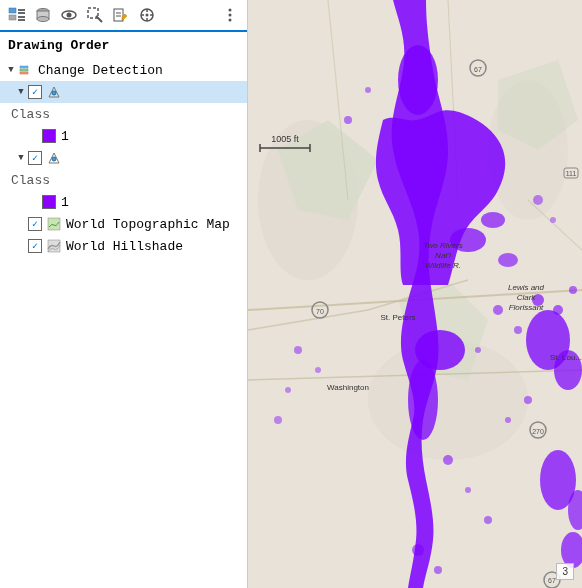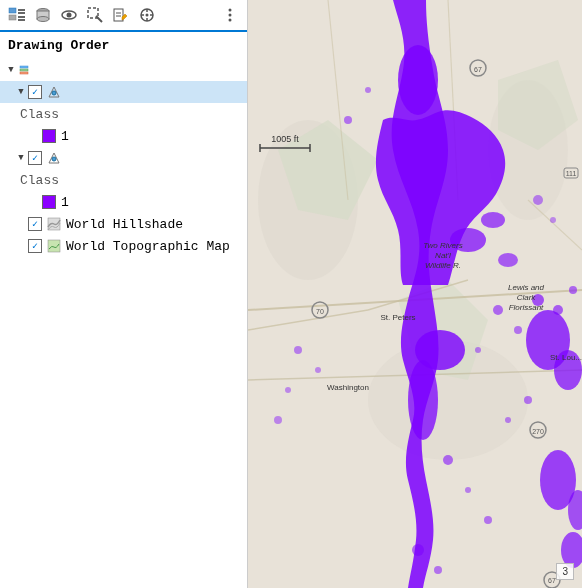--- a/index.html
+++ b/index.html
@@ -118,21 +118,21 @@
 
     .color-swatch {
       width: 14px;
       height: 14px;
       min-width: 14px;
       margin-right: 5px;
       border: 1px solid #888;
     }
 
     .indent-1 { padding-left: 14px; }
-    .indent-2 { padding-left: 20px; }
+    .indent-2 { padding-left: 11px; }
     .indent-3 { padding-left: 42px; }
 
     
     #map-panel {
       flex: 1;
       height: 588px;
       position: relative;
       overflow: hidden;
       background: #e8e0d5;
     }
@@ -232,20 +232,21 @@
     <div class="tree-item indent-0">
       <span class="expand-arrow">▼</span>
 
       <span class="layer-icon">
         <svg width="14" height="14" viewBox="0 0 14 14" fill="none">
           <rect x="1" y="3" width="8" height="2" fill="#6ab4f5" stroke="#3a8cd1" stroke-width="0.5"></rect>
           <rect x="1" y="6" width="8" height="2" fill="#9ad09a" stroke="#4a9a4a" stroke-width="0.5"></rect>
           <rect x="1" y="9" width="8" height="2" fill="#f5a07a" stroke="#d05030" stroke-width="0.5"></rect>
         </svg>
       </span>
+      <span class="label-text">Change Detection</span>
     </div>
 
     <div class="tree-item indent-1 selected">
       <span class="expand-arrow">▼</span>
       <span class="checkbox checked"></span>
 
       <span class="layer-icon">
         <svg width="14" height="14" viewBox="0 0 14 14" fill="none">
           <polygon points="2,12 7,2 12,12" fill="none" stroke="#777" stroke-width="1"></polygon>
           <circle cx="7" cy="8" r="2" fill="#4b9cd3" stroke="#1a6fa0" stroke-width="1"></circle>
@@ -273,45 +274,45 @@
       </span>
     </div>
 
     <div class="tree-item indent-2">
       <span class="label-text" style="color:#555">Class</span>
     </div>
 
     <div class="tree-item indent-3">
       <span class="color-swatch" style="background:#8B00FF; border-color:#666;"></span>
       <span class="label-text">1</span>
+    </div>
+
+    <div class="tree-item indent-1">
+      <span class="expand-arrow" style="visibility:hidden">▶</span>
+      <span class="checkbox checked"></span>
+      <span class="layer-icon">
+        <svg width="14" height="14" viewBox="0 0 14 14" fill="none">
+          <rect x="1" y="1" width="12" height="12" fill="#c8e4b0" stroke="#888" stroke-width="0.5"></rect>
+          <path d="M2 10 Q5 6 7 8 Q9 10 12 5" stroke="#4a9a4a" stroke-width="1" fill="none"></path>
+        </svg>
+      </span>
+      <span class="label-text">World Topographic Map</span>
     </div>
 
     <div class="tree-item indent-1">
       <span class="expand-arrow" style="visibility:hidden">▶</span>
       <span class="checkbox checked"></span>
       <span class="layer-icon">
         <svg width="14" height="14" viewBox="0 0 14 14" fill="none">
           <rect x="1" y="1" width="12" height="12" fill="#ddd" stroke="#888" stroke-width="0.5"></rect>
           <path d="M1 10 Q4 5 7 7 Q10 9 13 3" stroke="#999" stroke-width="1.5" fill="none"></path>
           <path d="M1 13 Q4 8 7 10 Q10 12 13 6" stroke="#aaa" stroke-width="1" fill="none"></path>
         </svg>
       </span>
       <span class="label-text">World Hillshade</span>
-    </div>
-
-    <div class="tree-item indent-1">
-      <span class="expand-arrow" style="visibility:hidden">▶</span>
-      <span class="checkbox checked"></span>
-      <span class="layer-icon">
-        <svg width="14" height="14" viewBox="0 0 14 14" fill="none">
-          <rect x="1" y="1" width="12" height="12" fill="#c8e4b0" stroke="#888" stroke-width="0.5"></rect>
-          <path d="M2 10 Q5 6 7 8 Q9 10 12 5" stroke="#4a9a4a" stroke-width="1" fill="none"></path>
-        </svg>
-      </span>
-      <span class="label-text">World Topographic Map</span>
     </div>
 
   </div>
 </div>
 
 <div id="map-panel">
   <svg id="map-canvas" viewBox="0 0 334 588" xmlns="http://www.w3.org/2000/svg">
 
     <rect width="334" height="588" fill="#e8e2d8"></rect>
 

